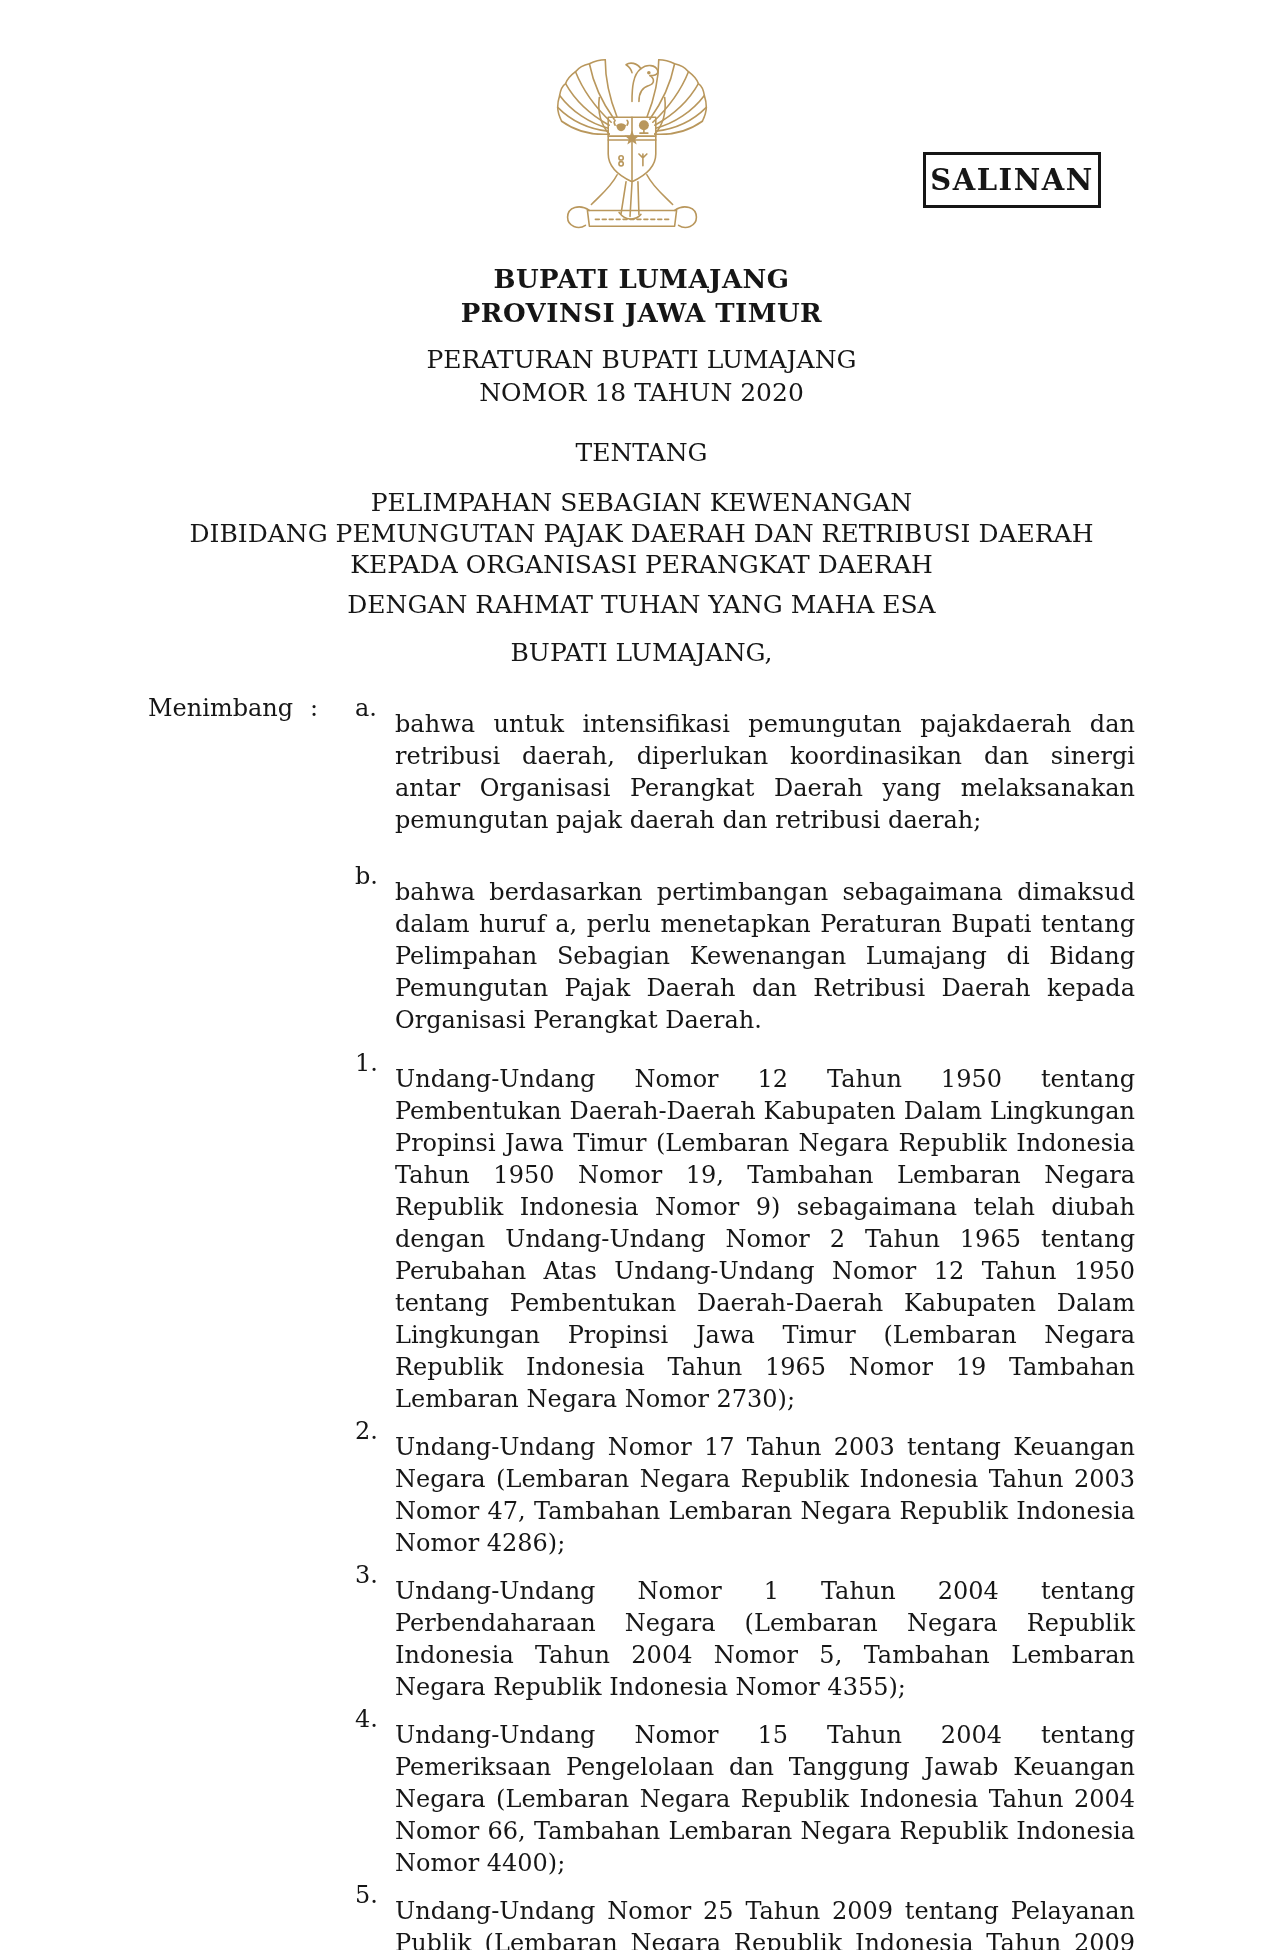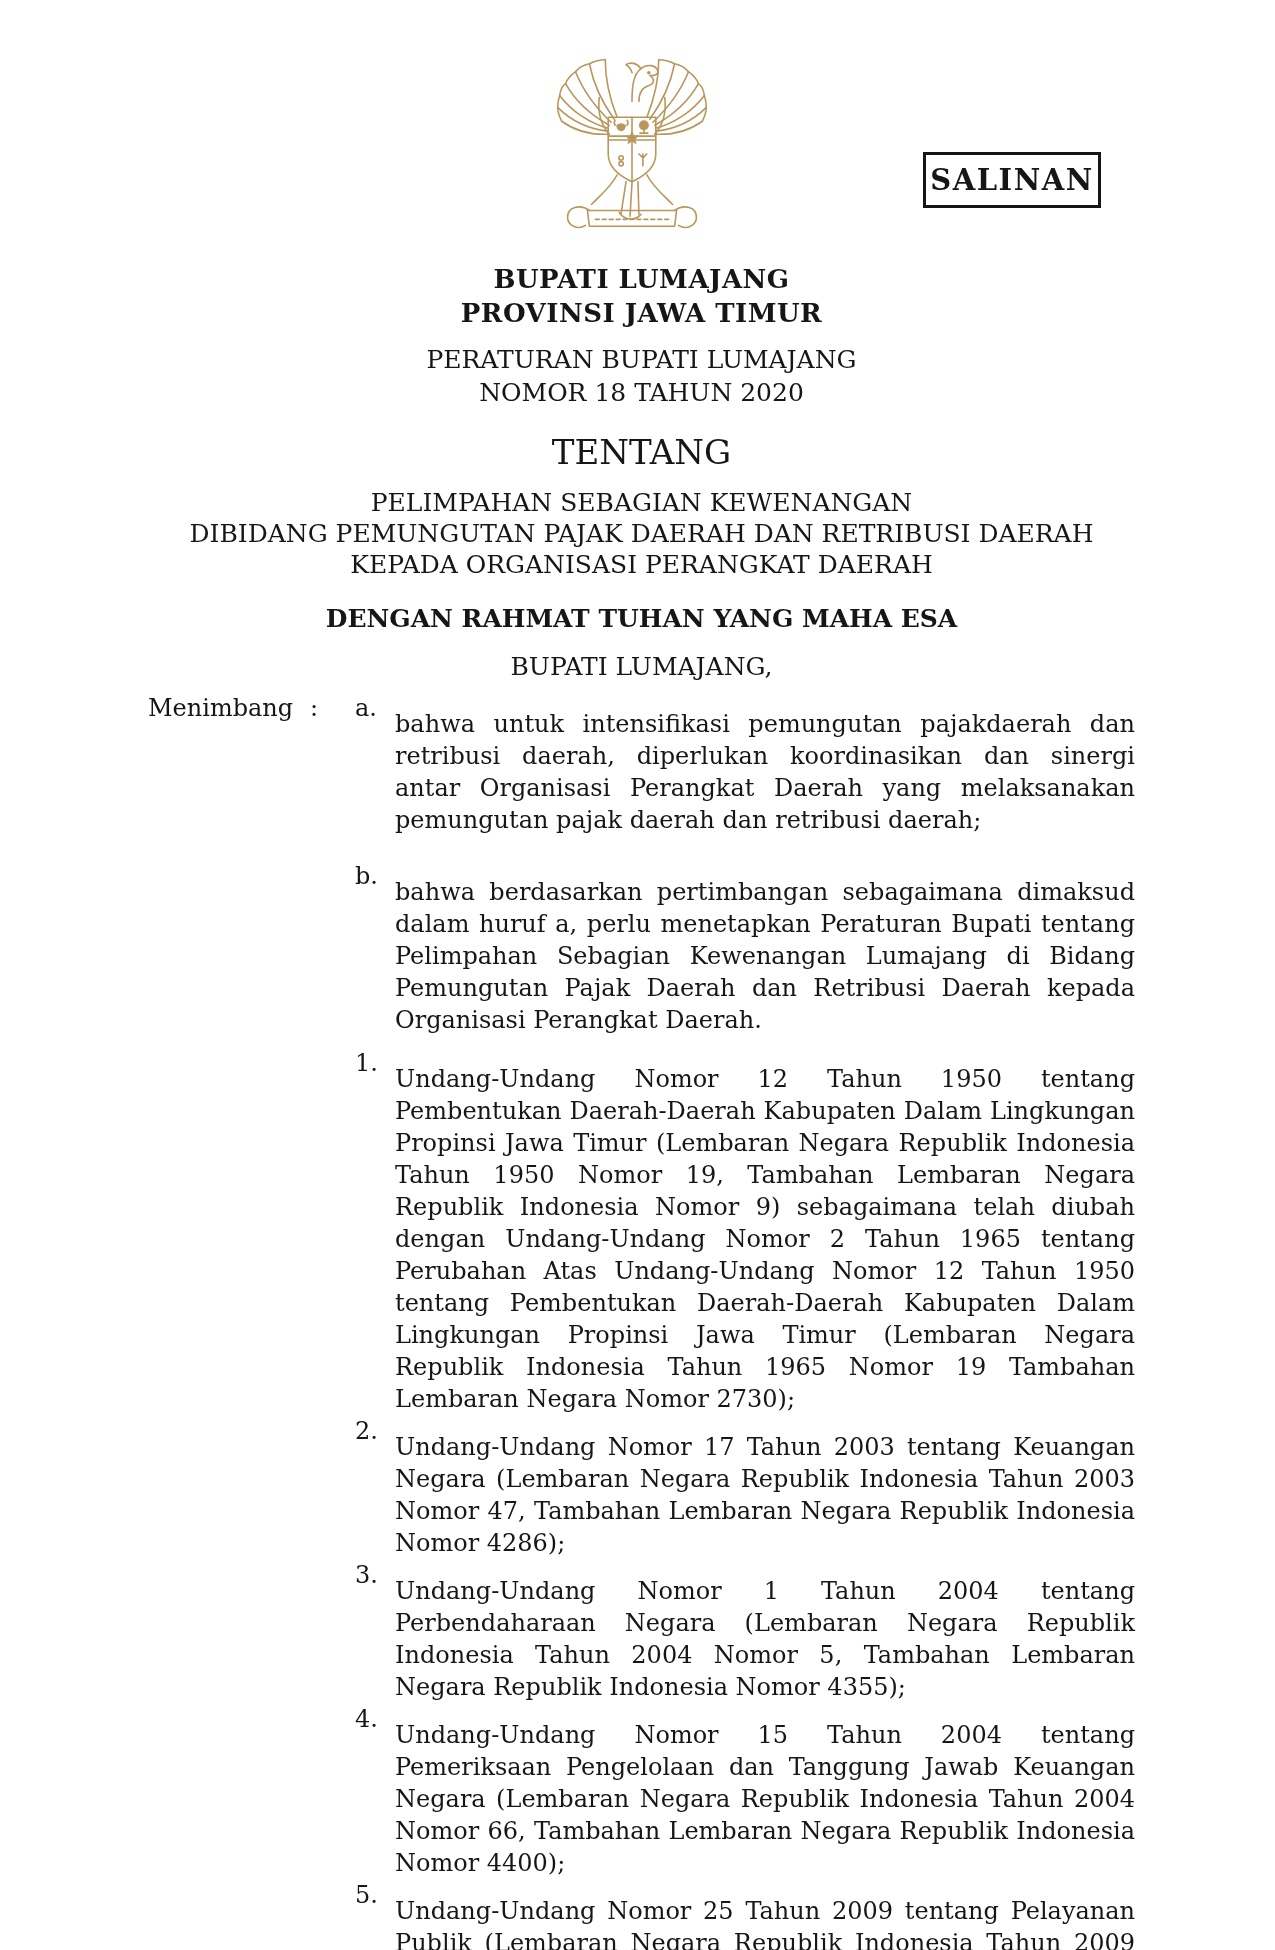--- a/index.html
+++ b/index.html
@@ -58,23 +58,23 @@
     width: 987px;
     text-align: center;
   }
   .title-main {
     font-size: 26px;
     font-weight: bold;
     line-height: 34px;
     letter-spacing: 0.5px;
   }
   .reg-block { margin-top: 13px; font-size: 25px; line-height: 33px; }
-  .tentang   { margin-top: 27px; font-size: 34px; line-height: 33px; }
+  .tentang   { margin-top: 27px; font-size: 25px; line-height: 33px; }
   .subject   { margin-top: 18px; font-size: 25px; line-height: 31px; }
-  .invocation{ margin-top: 22px; font-size: 25px; line-height: 33px; font-weight: bold; }
+  .invocation{ margin-top: 8px; font-size: 25px; line-height: 33px; }
   .issuer    { margin-top:  15px; font-size: 25px; line-height: 33px; }
 
   
   .body-block {
     position: absolute;
     left: 148px;
     top: 692px;
     width: 987px;
     font-size: 24px;
     line-height: 32px;

